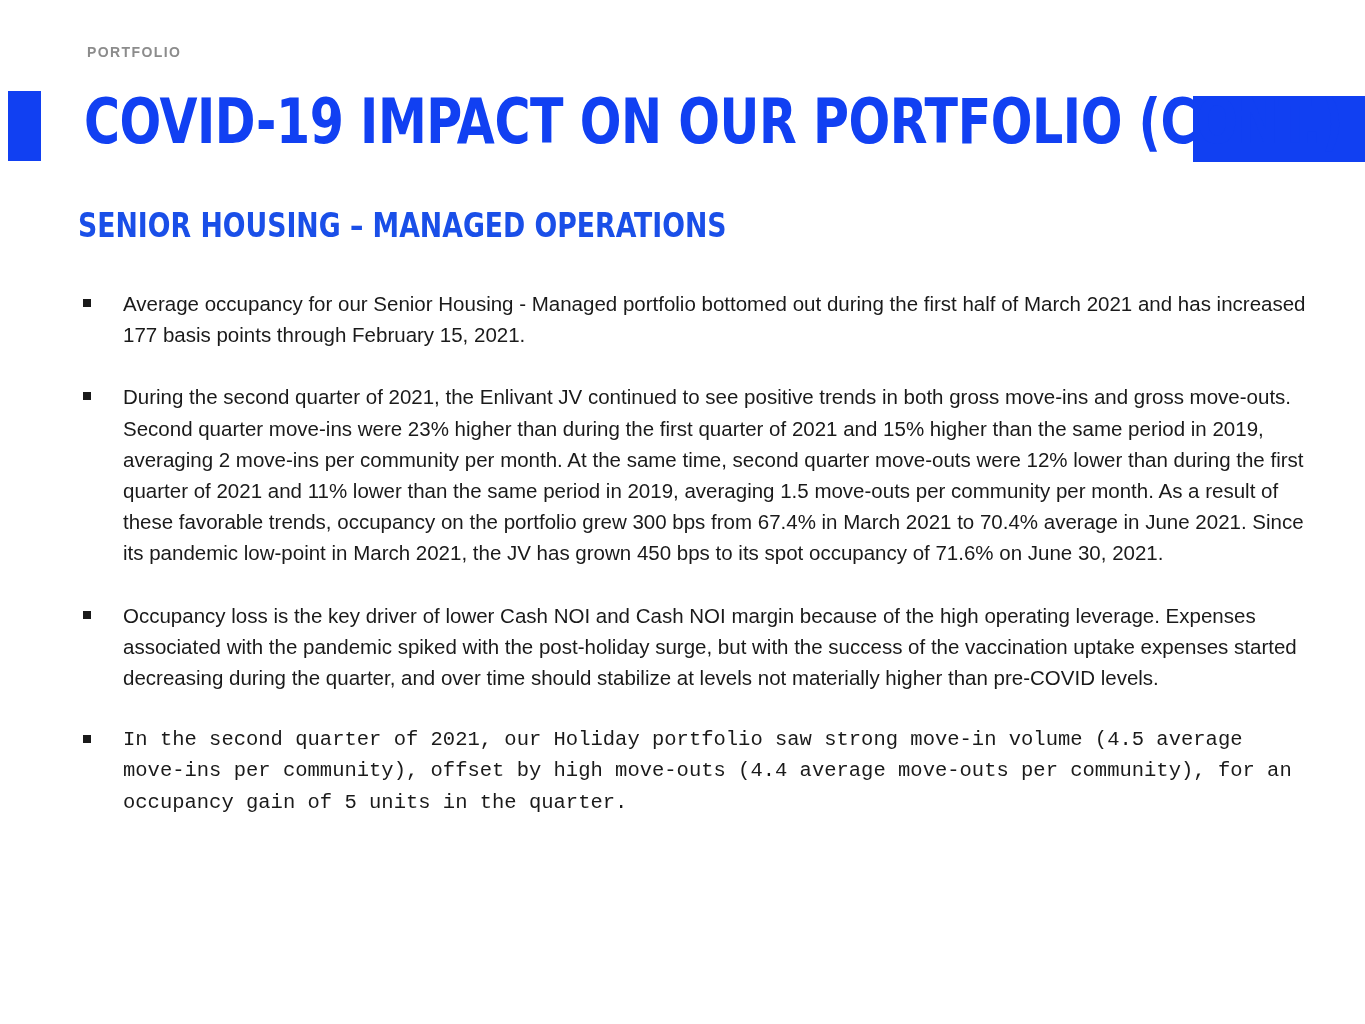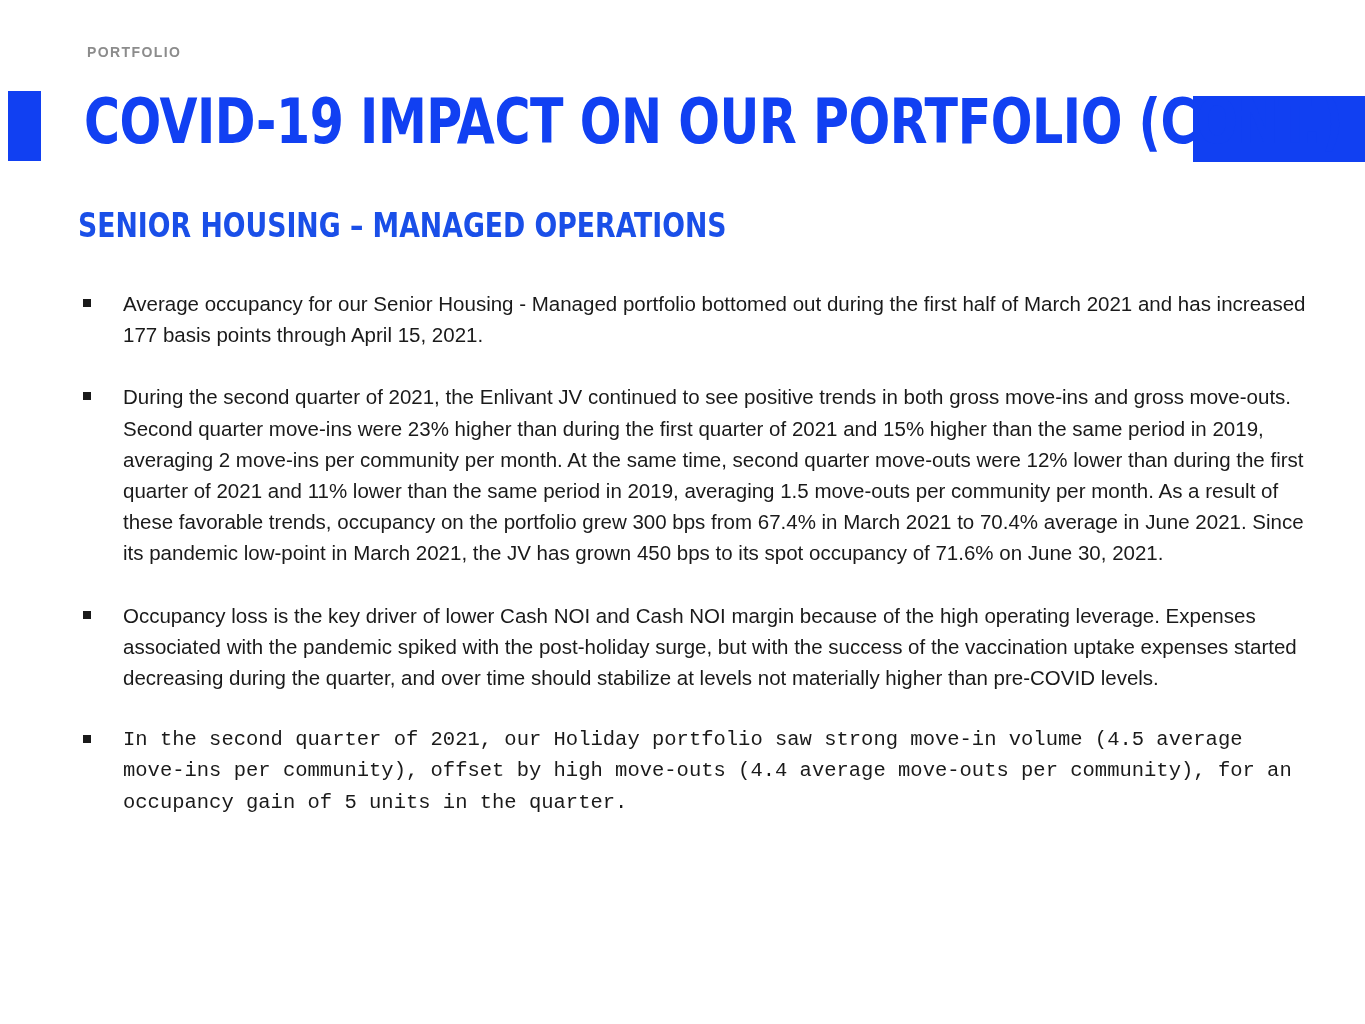--- a/index.html
+++ b/index.html
@@ -133,21 +133,21 @@
   <div class="title-accent-right"></div>
 
   <div class="slide-title">COVID-19 IMPACT ON OUR PORTFOLIO (CONT.)</div>
 
   <div class="section-heading">SENIOR HOUSING – MANAGED OPERATIONS</div>
 
   <div class="body">
 
     <div class="bullet">
       <span class="marker"></span>
-      <span>Average occupancy for our Senior Housing - Managed portfolio bottomed out during the first half of March 2021 and has increased 177 basis points through April 15, 2021.</span>
+      <span>Average occupancy for our Senior Housing - Managed portfolio bottomed out during the first half of March 2021 and has increased 177 basis points through February 15, 2021.</span>
     </div>
 
     <div class="bullet">
       <span class="marker"></span>
       <span>During the second quarter of 2021, the Enlivant JV continued to see positive trends in both gross move-ins and gross move-outs. Second quarter move-ins were 23% higher than during the first quarter of 2021 and 15% higher than the same period in 2019, averaging 2 move-ins per community per month. At the same time, second quarter move-outs were 12% lower than during the first quarter of 2021 and 11% lower than the same period in 2019, averaging 1.5 move-outs per community per month. As a result of these favorable trends, occupancy on the portfolio grew 300 bps from 67.4% in March 2021 to 70.4% average in June 2021. Since its pandemic low-point in March 2021, the JV has grown 450 bps to its spot occupancy of 71.6% on June 30, 2021.</span>
     </div>
 
     <div class="bullet">
       <span class="marker"></span>
       <span>Occupancy loss is the key driver of lower Cash NOI and Cash NOI margin because of the high operating leverage. Expenses associated with the pandemic spiked with the post-holiday surge, but with the success of the vaccination uptake expenses started decreasing during the quarter, and over time should stabilize at levels not materially higher than pre-COVID levels.</span>

